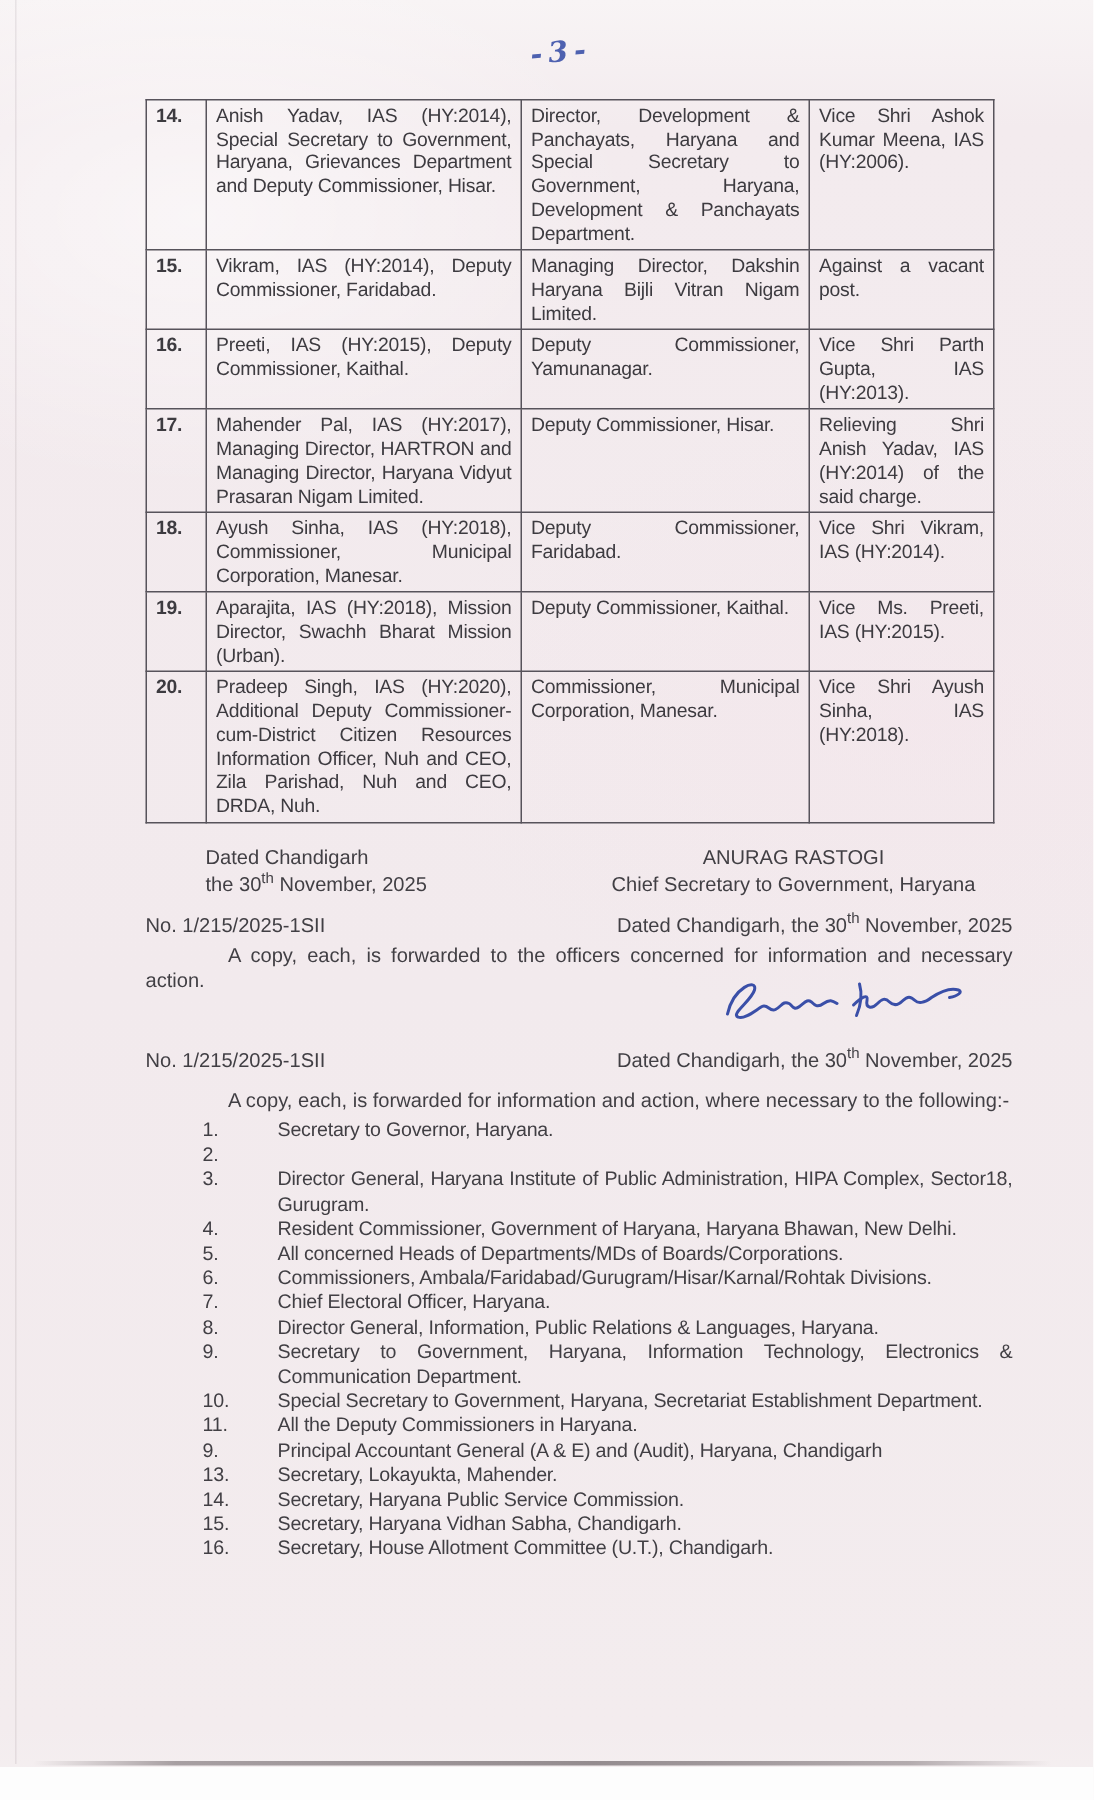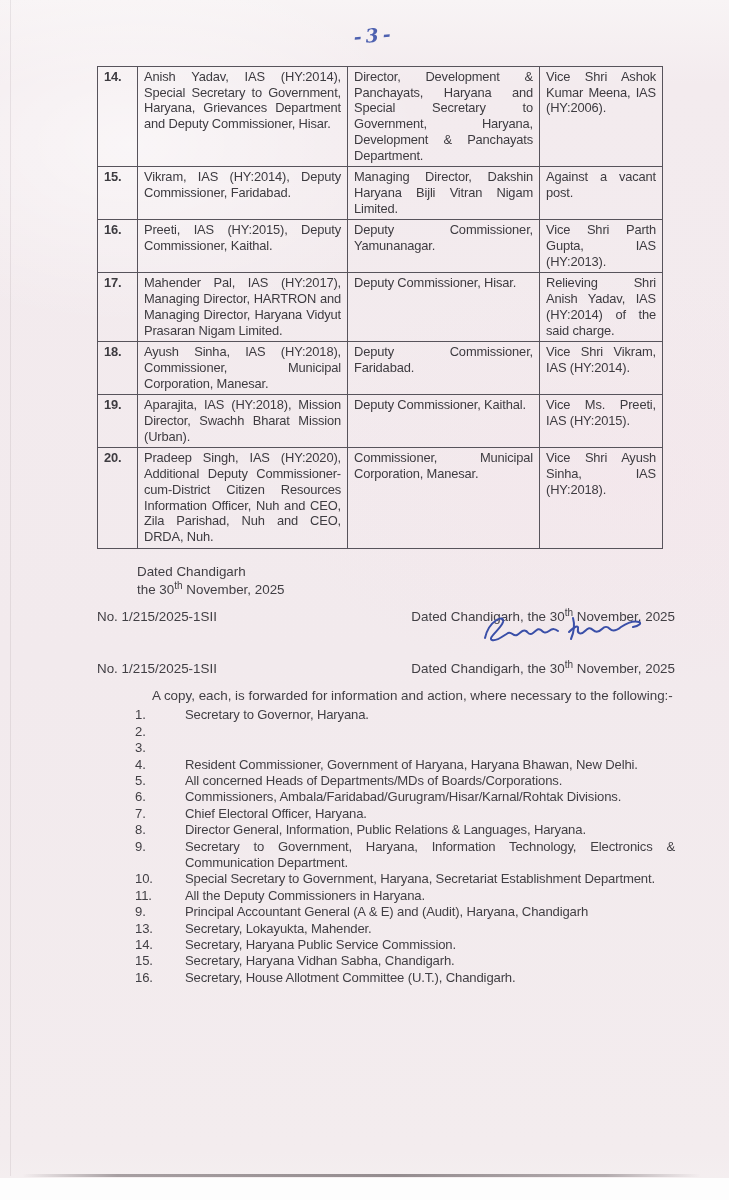--- a/index.html
+++ b/index.html
@@ -120,27 +120,32 @@
           <td>Vice Shri Ayush Sinha, IAS (HY:2018).</td>
         </tr>
       </tbody>
     </table>
 
     <div class="sign-row">
       <div>
         <div>Dated Chandigarh</div>
         <div><span>the 30</span><sup>th</sup><span> November, 2025</span></div>
       </div>
+      <div class="sign-right">
+        <div>ANURAG RASTOGI</div>
+        <div>Chief Secretary to Government, Haryana</div>
+      </div>
     </div>
 
     <div class="ref-row">
       <span>No. 1/215/2025-1SII</span>
       <span><span>Dated Chandigarh, the 30</span><sup>th</sup><span> November, 2025</span></span>
     </div>
 
+    <div class="para">A copy, each, is forwarded to the officers concerned for information and necessary action.</div>
 
     <div class="sig-zone">
       <svg class="sig-ink" width="172" height="38" viewBox="0 0 172 38">
         <path class="ink" d="M8 27 C12 9 28 3 26 11 C24 18 10 27 15 29 C19 31 26 25 31 22 C35 20 36 26 40 24 C44 22 45 18 49 20 C51 21 52 25 56 22 C60 19 61 17 64 19 C66 21 68 23 72 20 C76 17 78 18 81 20"></path>
         <path class="ink" d="M96 7 C98 14 97 21 94 28"></path>
         <path class="ink" d="M92 21 C97 16 102 13 101 18 C100 23 104 24 108 20 C111 17 113 16 116 19 C118 21 121 22 125 18 C128 15 130 15 133 18 C135 20 139 20 144 16 C150 12 156 9 162 11 C165 12 162 15 156 16"></path>
       </svg>
     </div>
 
 
@@ -154,20 +159,21 @@
     <div class="dist">
       <div class="di">
           <span class="n">1.</span>
           <span class="t">Secretary to Governor, Haryana.</span>
         </div>
       <div class="di">
           <span class="n">2.</span>
         </div>
       <div class="di">
           <span class="n">3.</span>
+          <span class="t">Director General, Haryana Institute of Public Administration, HIPA Complex, Sector18, Gurugram.</span>
         </div>
       <div class="di">
           <span class="n">4.</span>
           <span class="t">Resident Commissioner, Government of Haryana, Haryana Bhawan, New Delhi.</span>
         </div>
       <div class="di">
           <span class="n">5.</span>
           <span class="t">All concerned Heads of Departments/MDs of Boards/Corporations.</span>
         </div>
       <div class="di">

